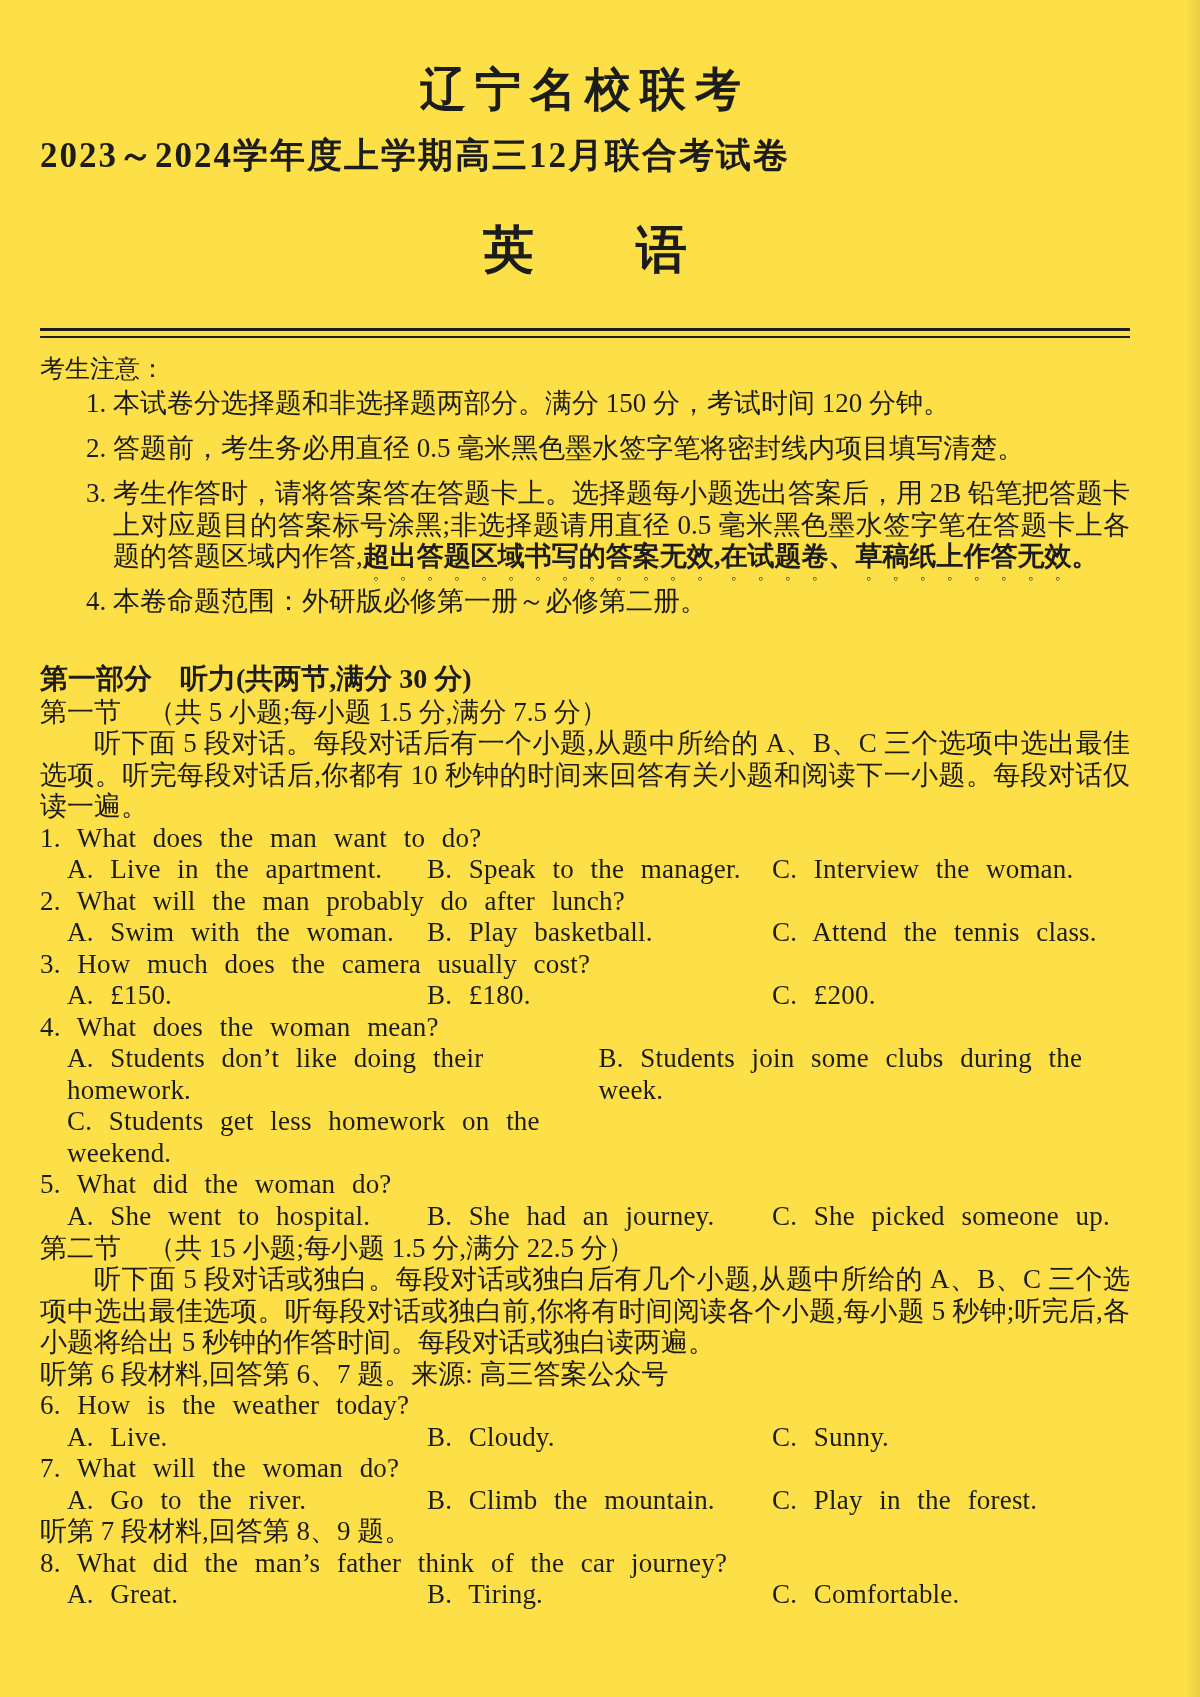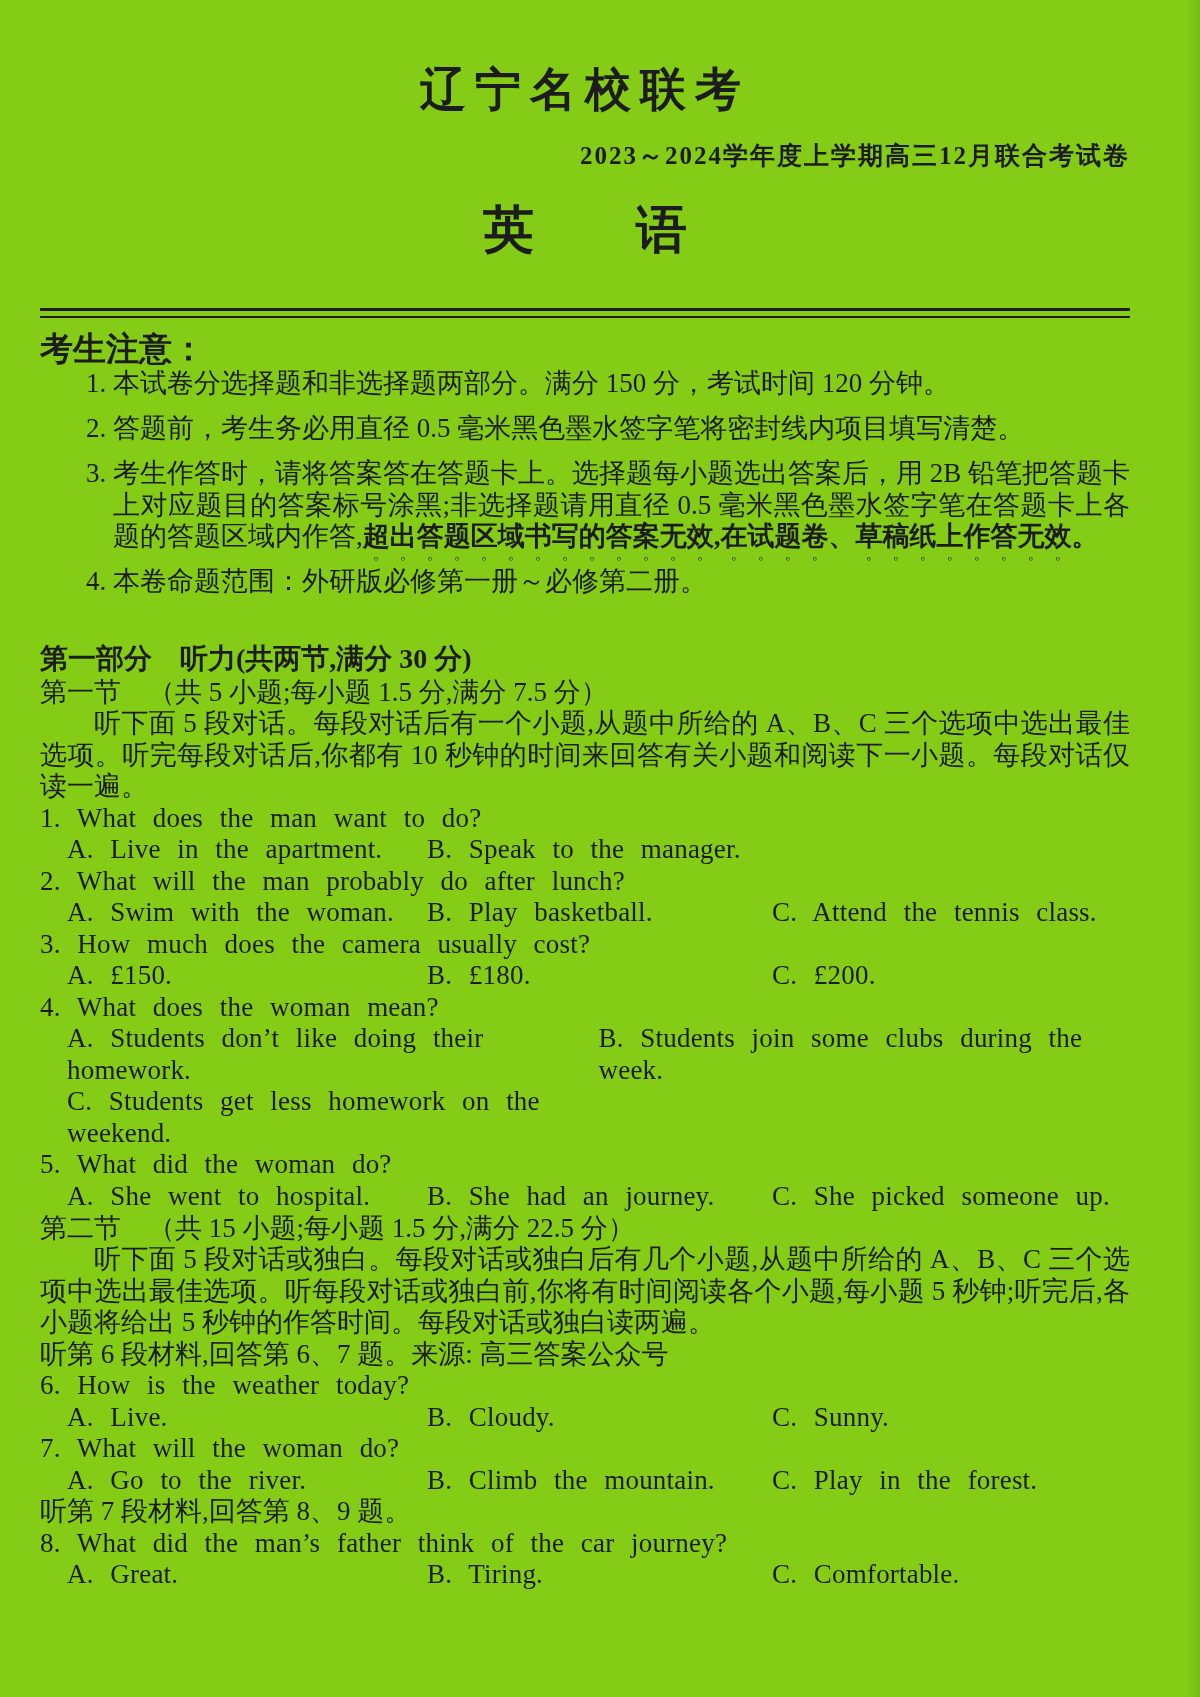--- a/index.html
+++ b/index.html
@@ -2,21 +2,21 @@
 <html><head>
 <meta charset="utf-8">
 <style>
   html,body { margin:0; padding:0; background:#e8e6e1; }
   .page {
     position: relative;
     width: 1200px;
     height: 1697px;
     margin: 0 auto;
     box-sizing: border-box;
-    background: #84cc16;
+    background: #fde047;
     color: #1c1c1c;
     padding: 62px 70px 40px 40px;
     font-family: "Liberation Serif", "DejaVu Serif", serif;
     font-size: 27px;
     line-height: 31.5px;
     overflow: hidden;
   }
   .page::after{
     content:"";
     position:absolute; top:0; right:0; bottom:0; width:14px;
@@ -26,44 +26,44 @@
   p { margin: 0; }
   .title {
     margin: 0 0 14px 0;
     text-align: center;
     font-size: 46px;
     line-height: 56px;
     font-weight: bold;
     letter-spacing: 9px;
   }
   .subtitle {
-    text-align: right;
-    font-size: 25px;
+    text-align: left;
+    font-size: 35px;
     line-height: 48px;
     font-weight: bold;
     letter-spacing: 2px;
-    margin-bottom: 20px;
+    margin-bottom: 40px;
   }
   .subject {
     text-align: center;
     font-size: 51px;
     line-height: 60px;
     font-weight: bold;
     margin-bottom: 48px;
     white-space: pre;
   }
   .rule {
     height: 5px;
     border-top: 3px solid #1d1d1d;
     border-bottom: 2px solid #1d1d1d;
     margin-bottom: 12px;
   }
   .notice-heading {
-    font-weight: bold;
-    font-size: 33px;
+    font-weight: normal;
+    font-size: 25px;
     line-height: 38px;
   }
   .notice-item {
     margin-left: 46px;
     padding-left: 1em;
     text-indent: -1em;
     text-align: justify;
   }
   .notice-em {
     font-weight: bold;
@@ -117,20 +117,21 @@
 
   <h2 class="part-heading">第一部分　听力(共两节,满分 30 分)</h2>
   <div class="section-heading">第一节　（共 5 小题;每小题 1.5 分,满分 7.5 分）</div>
   <p class="instructions">听下面 5 段对话。每段对话后有一个小题,从题中所给的 A、B、C 三个选项中选出最佳选项。听完每段对话后,你都有 10 秒钟的时间来回答有关小题和阅读下一小题。每段对话仅读一遍。</p>
 
   <div class="question">
     <p class="question-stem en">1. What does the man want to do?</p>
     <div class="options">
       <span class="opt en">A. Live in the apartment.</span>
       <span class="opt en">B. Speak to the manager.</span>
+      <span class="opt en">C. Interview the woman.</span>
     </div>
   </div>
 
   <div class="question">
     <p class="question-stem en">2. What will the man probably do after lunch?</p>
     <div class="options">
       <span class="opt en">A. Swim with the woman.</span>
       <span class="opt en">B. Play basketball.</span>
       <span class="opt en">C. Attend the tennis class.</span>
     </div>

